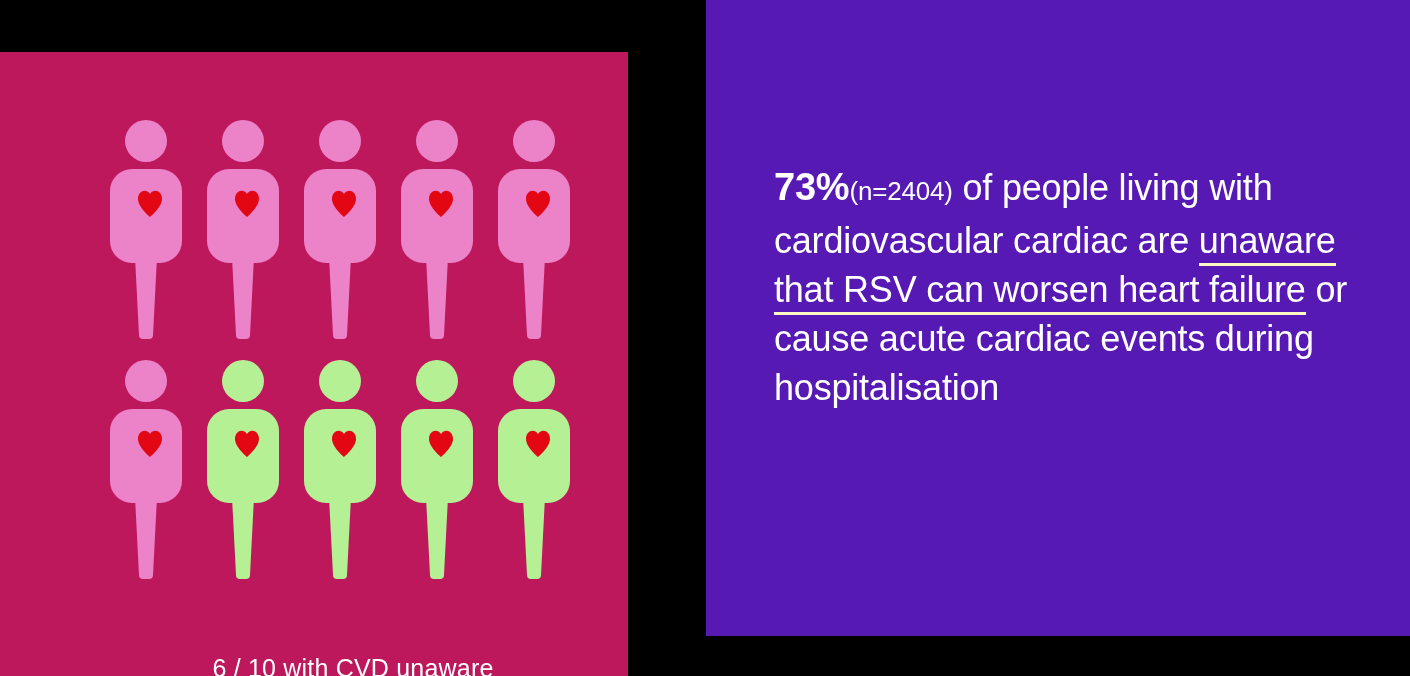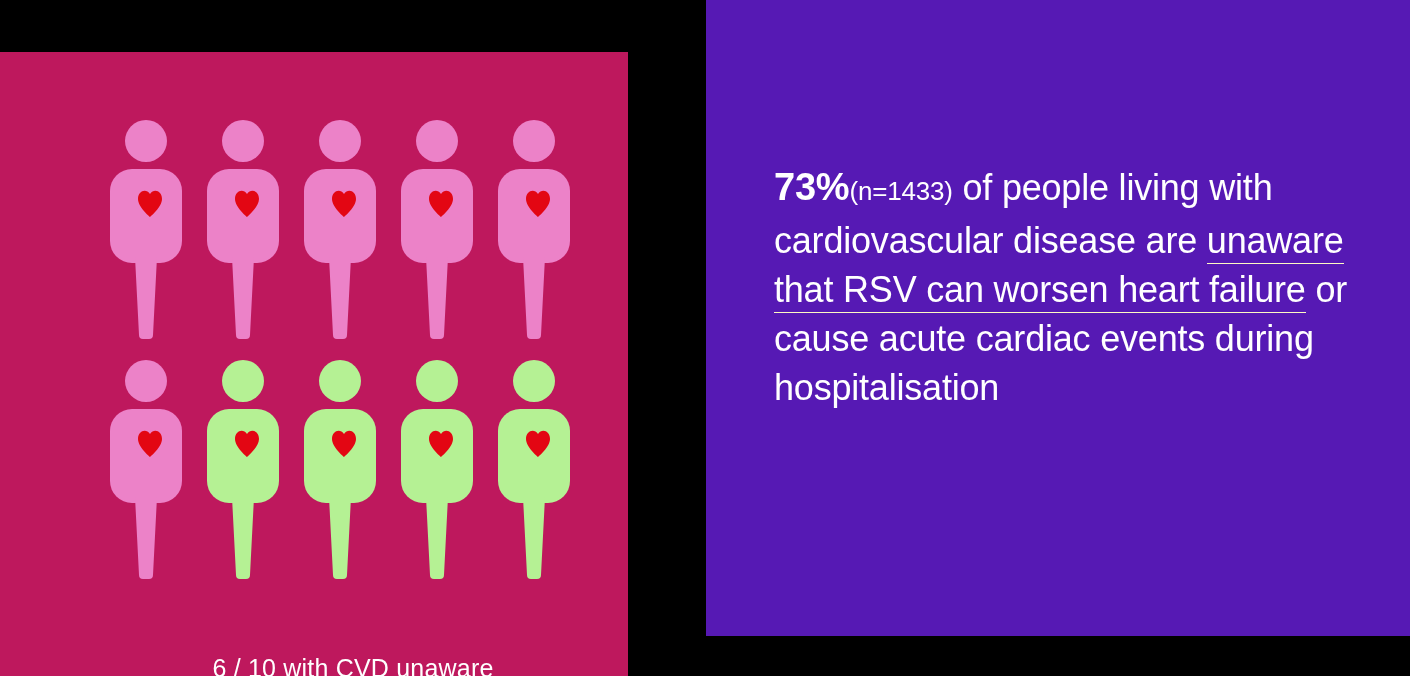--- a/index.html
+++ b/index.html
@@ -87,21 +87,21 @@
     font-weight: bold;
     font-size: 38px;
   }
 
   .stat-sample {
     font-size: 26px;
     font-weight: normal;
   }
 
   .underlined-phrase {
-    border-bottom: 1px solid #fef9c3;
+    border-bottom: 3px solid #fef9c3;
     padding-bottom: 2px;
     box-decoration-break: clone;
     -webkit-box-decoration-break: clone;
   }
 </style>
 </head>
 <body>
 
 <div id="root-canvas">
 
@@ -195,16 +195,16 @@
         </div>
       </div>
 
     </div>
 
     <div id="pictogram-caption">6 / 10 with CVD unaware</div>
 
   </section>
 
   <section id="statement-panel">
-    <p id="statement-body"><span class="stat-highlight">73%</span><span class="stat-sample">(n=1433)</span><span> of people living with cardiovascular disease are </span><span class="underlined-phrase">unaware that RSV can worsen heart failure</span><span> or cause acute cardiac events during hospitalisation</span></p>
+    <p id="statement-body"><span class="stat-highlight">73%</span><span class="stat-sample">(n=2404)</span><span> of people living with cardiovascular cardiac are </span><span class="underlined-phrase">unaware that RSV can worsen heart failure</span><span> or cause acute cardiac events during hospitalisation</span></p>
   </section>
 
 </div>
 
 </body></html>

